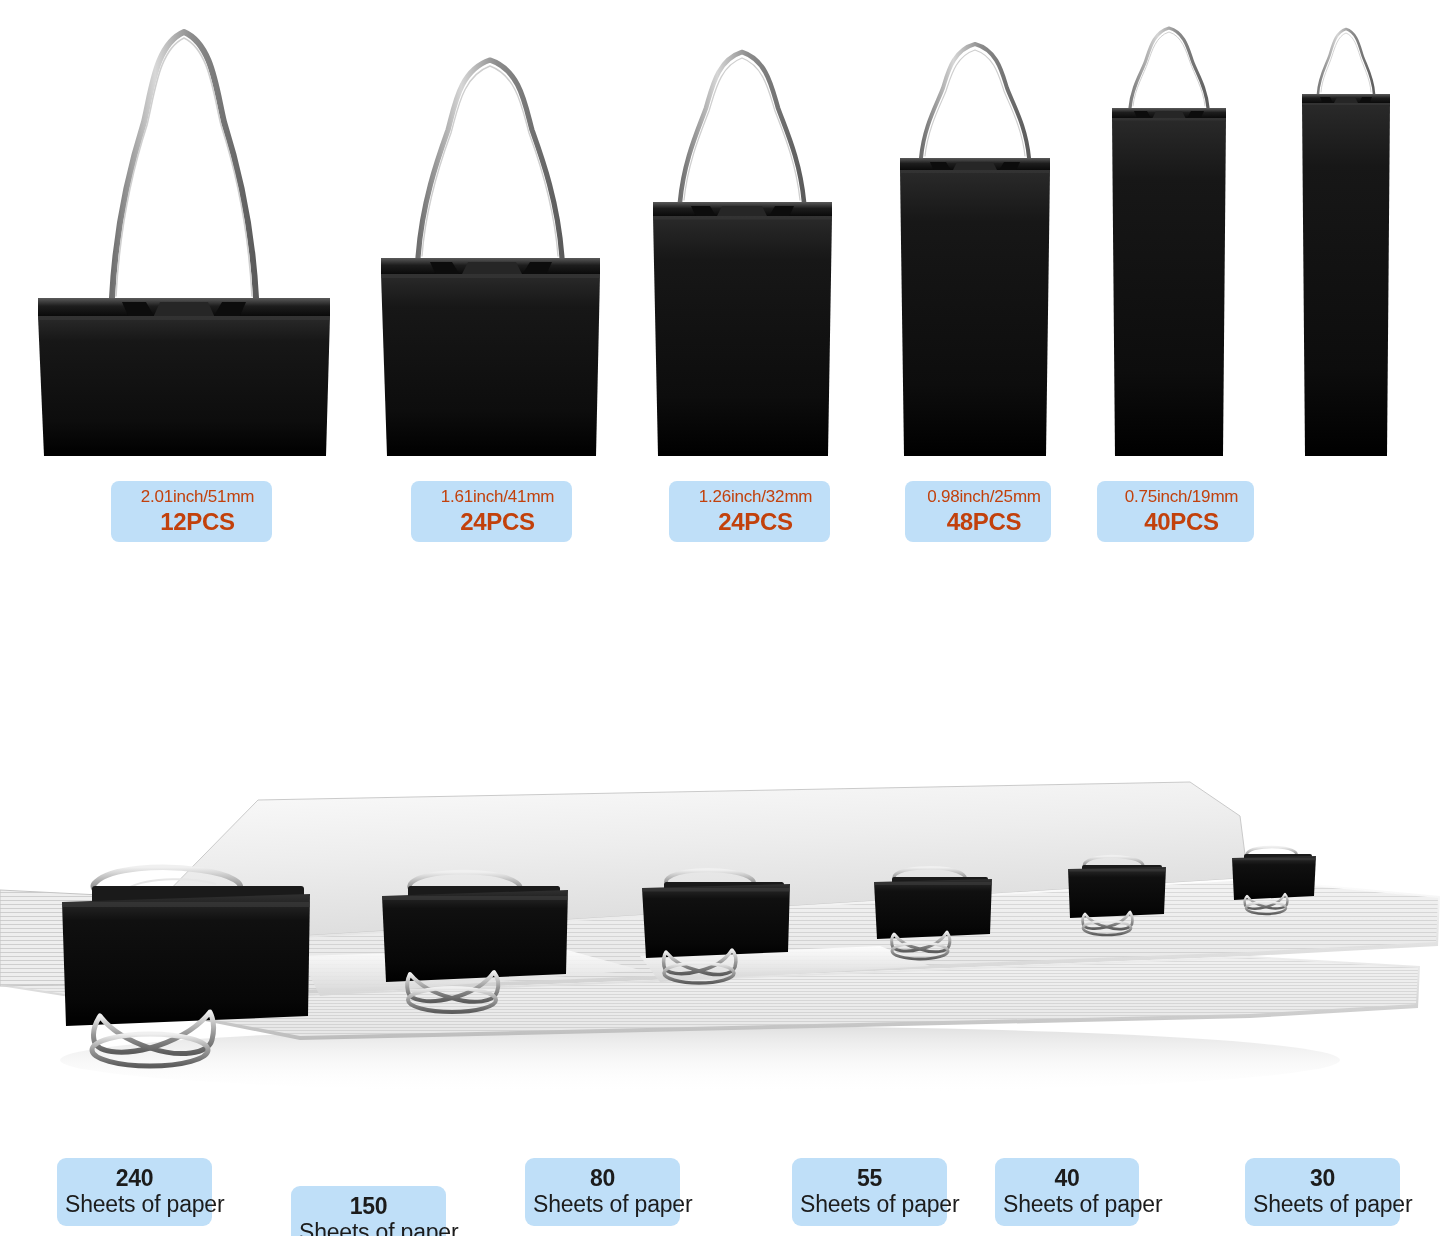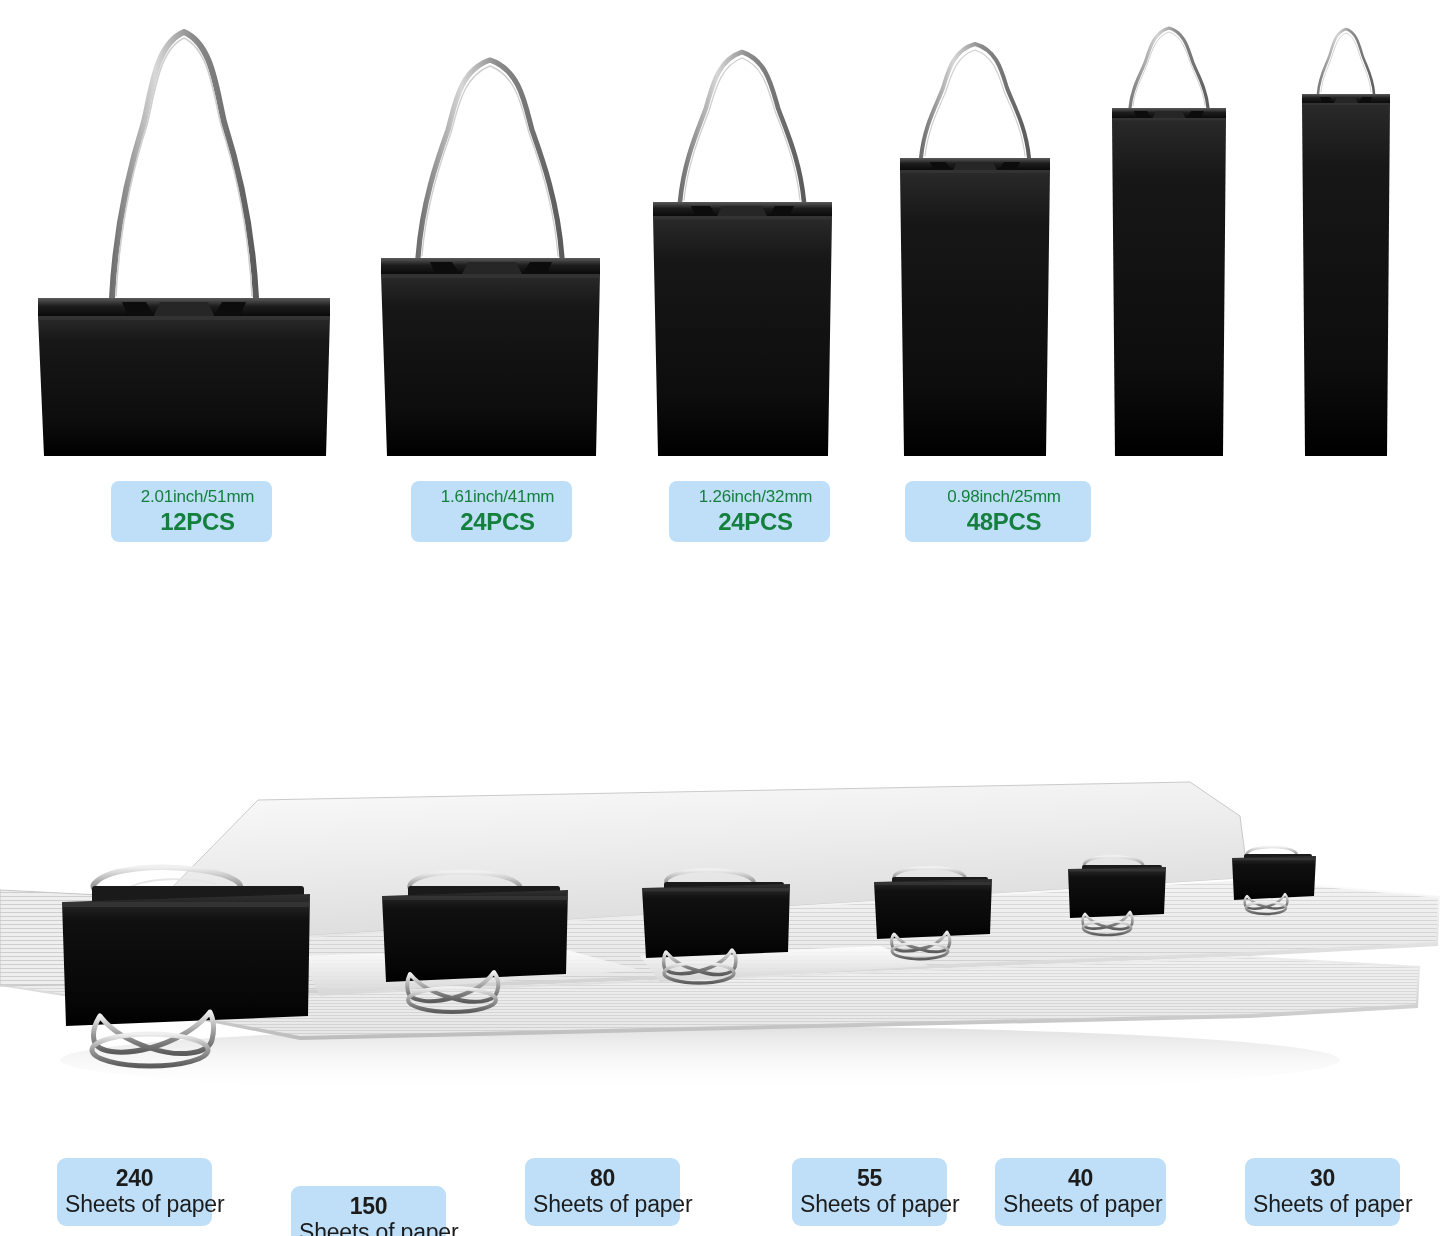--- a/index.html
+++ b/index.html
@@ -26,21 +26,21 @@
   .clip { position: absolute; bottom: 0; }
   .clip svg { display: block; overflow: visible; }
 
   
   .badge {
     position: absolute;
     background: #bfdff8;
     border-radius: 8px;
     box-sizing: border-box;
     text-align: center;
-    color: #15803d;
+    color: #c2410c;
     line-height: 1.05;
     padding: 7px 6px 8px 18px;
   }
   .badge .size {
     display: block;
     font-size: 17px;
     letter-spacing: -0.2px;
     white-space: nowrap;
     font-weight: 400;
   }
@@ -326,23 +326,27 @@
     <span class="pcs">12PCS</span>
   </div>
   <div class="badge" style="left:411px; top:481px; width:161px;">
     <span class="size">1.61inch/41mm</span>
     <span class="pcs">24PCS</span>
   </div>
   <div class="badge" style="left:669px; top:481px; width:161px;">
     <span class="size">1.26inch/32mm</span>
     <span class="pcs">24PCS</span>
   </div>
-  <div class="badge" style="left:905px; top:481px; width:186px;">
+  <div class="badge" style="left:905px; top:481px; width:146px;">
     <span class="size">0.98inch/25mm</span>
     <span class="pcs">48PCS</span>
+  </div>
+  <div class="badge" style="left:1097px; top:481px; width:157px;">
+    <span class="size">0.75inch/19mm</span>
+    <span class="pcs">40PCS</span>
   </div>
 
   <div id="paper-scene">
     <svg width="1445" height="380" viewBox="0 0 1445 380" aria-hidden="true">
       <defs>
         <linearGradient id="sheetTop" x1="0" y1="0" x2="0.35" y2="1">
           <stop offset="0" stop-color="#fbfbfb"></stop>
             <stop offset="0.5" stop-color="#ededed"></stop>
           <stop offset="1" stop-color="#dcdcdc"></stop>
         </linearGradient>
@@ -474,21 +478,21 @@
     <span class="unit">Sheets of paper</span>
   </div>
   <div class="sheet-badge" style="left:525px; top:1158px; width:155px;">
     <span class="count">80</span>
     <span class="unit">Sheets of paper</span>
   </div>
   <div class="sheet-badge" style="left:760px; top:1158px; width:155px;margin-left:32px;">
     <span class="count">55</span>
     <span class="unit">Sheets of paper</span>
   </div>
-  <div class="sheet-badge" style="left:995px; top:1158px; width:171px;">
+  <div class="sheet-badge" style="left:995px; top:1158px; width:144px;">
     <span class="count">40</span>
     <span class="unit">Sheets of paper</span>
   </div>
   <div class="sheet-badge" style="left:1235px; top:1158px; width:155px;margin-left:10px;">
     <span class="count">30</span>
     <span class="unit">Sheets of paper</span>
   </div>
 
 </div>
 

